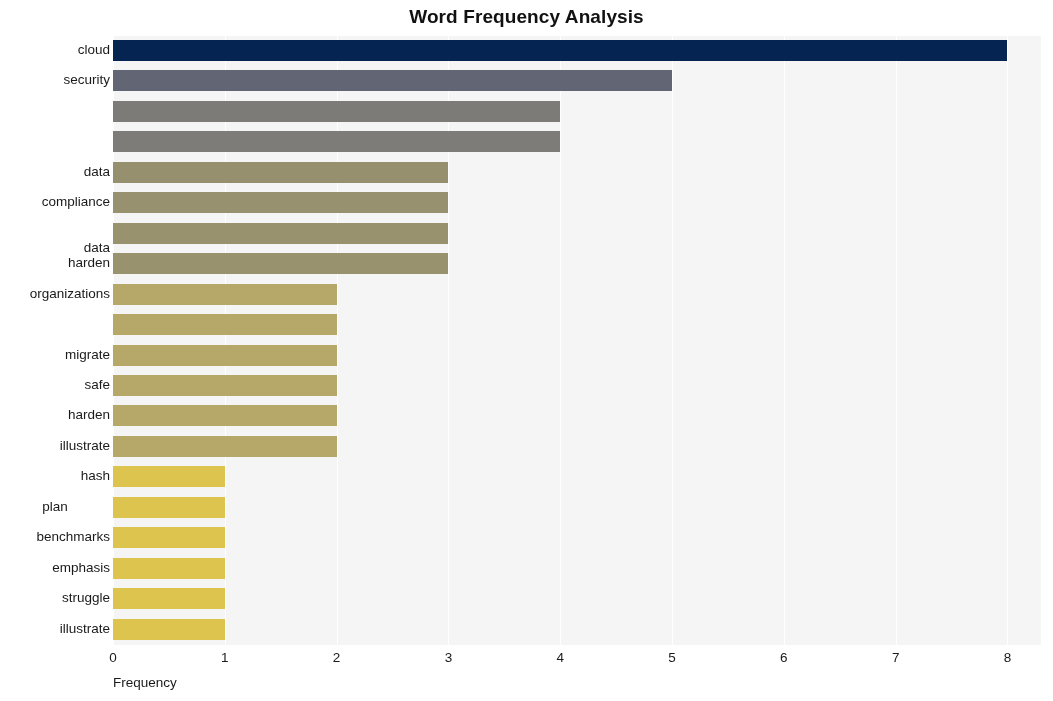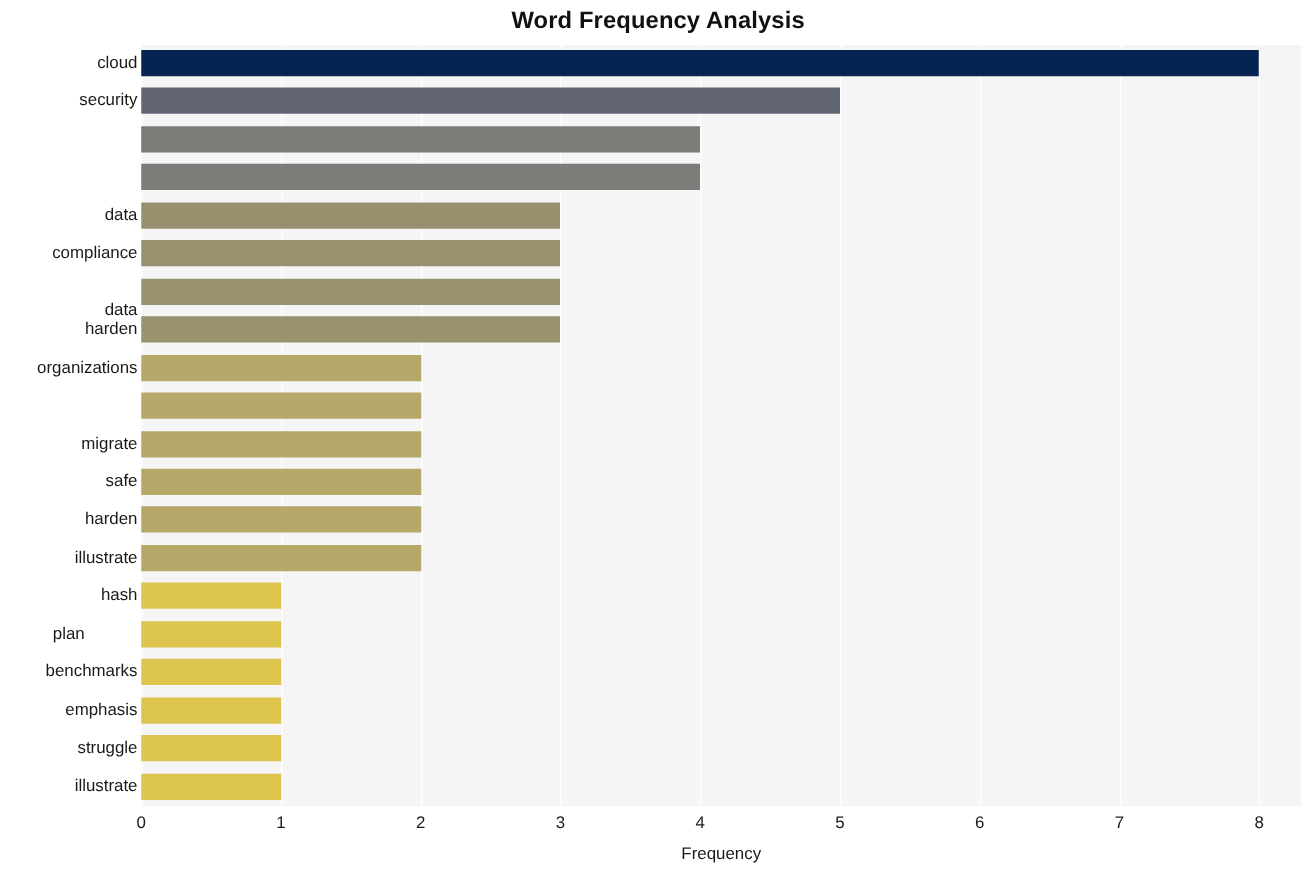--- a/index.html
+++ b/index.html
@@ -108,21 +108,21 @@
     margin-left: -20px;
     text-align: center;
     font-size: 13.5px;
     color: #1a1a1a;
   }
   #x-axis-title {
     position: absolute;
     left: 113px;
     top: 675px;
     width: 928px;
-    text-align: center;
+    text-align: left;
     font-size: 13.5px;
     color: #1a1a1a;
   }
 </style>
 </head>
 <body>
 
 <div id="chart-root">
 
   <div id="chart-title">Word Frequency Analysis</div>

